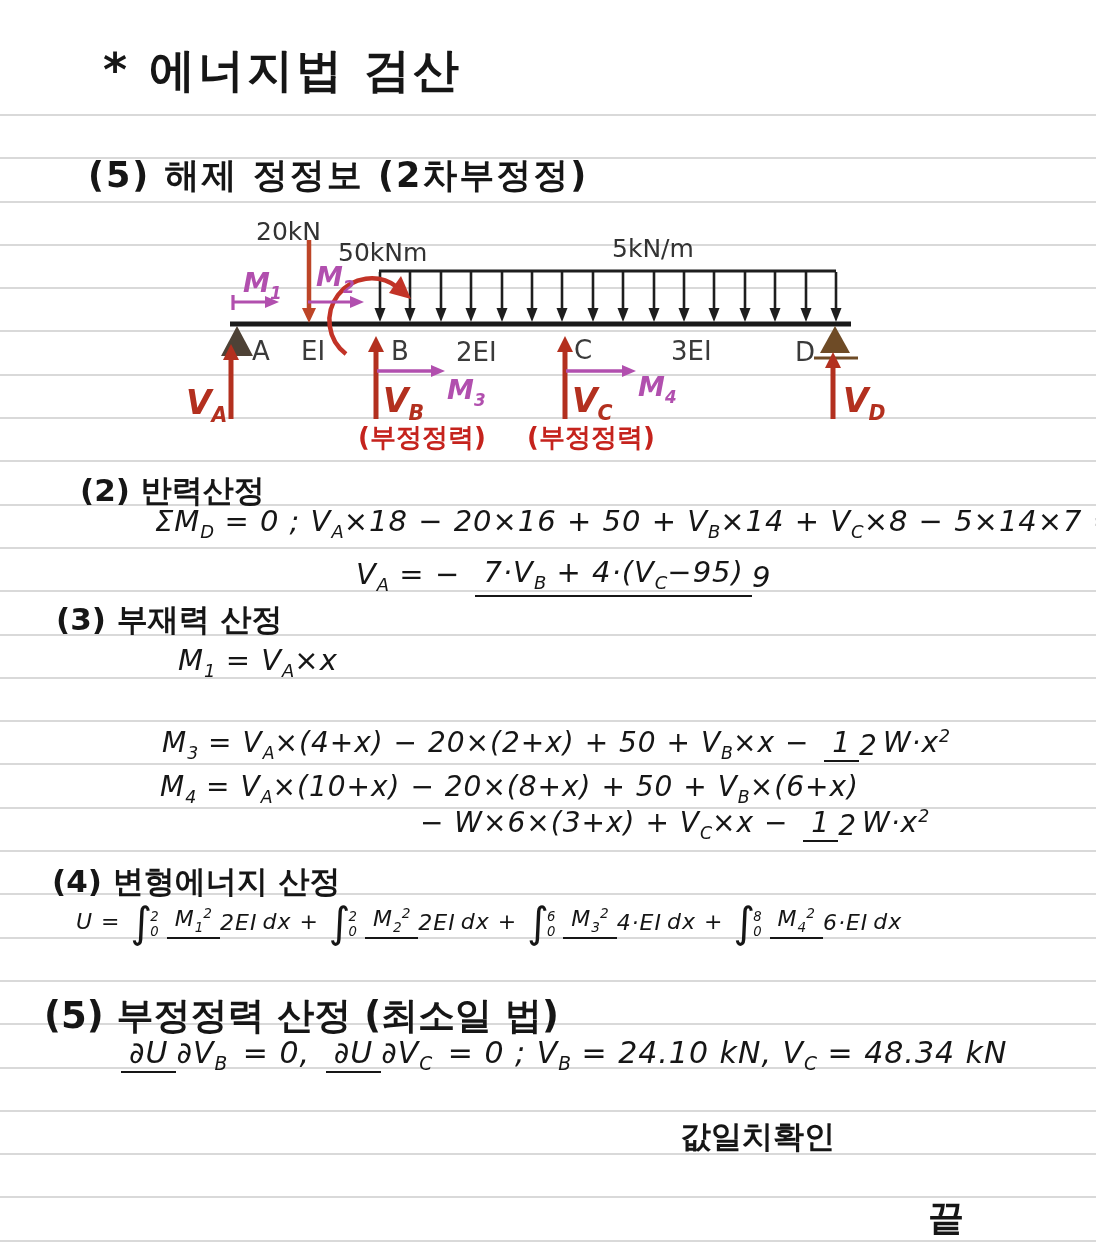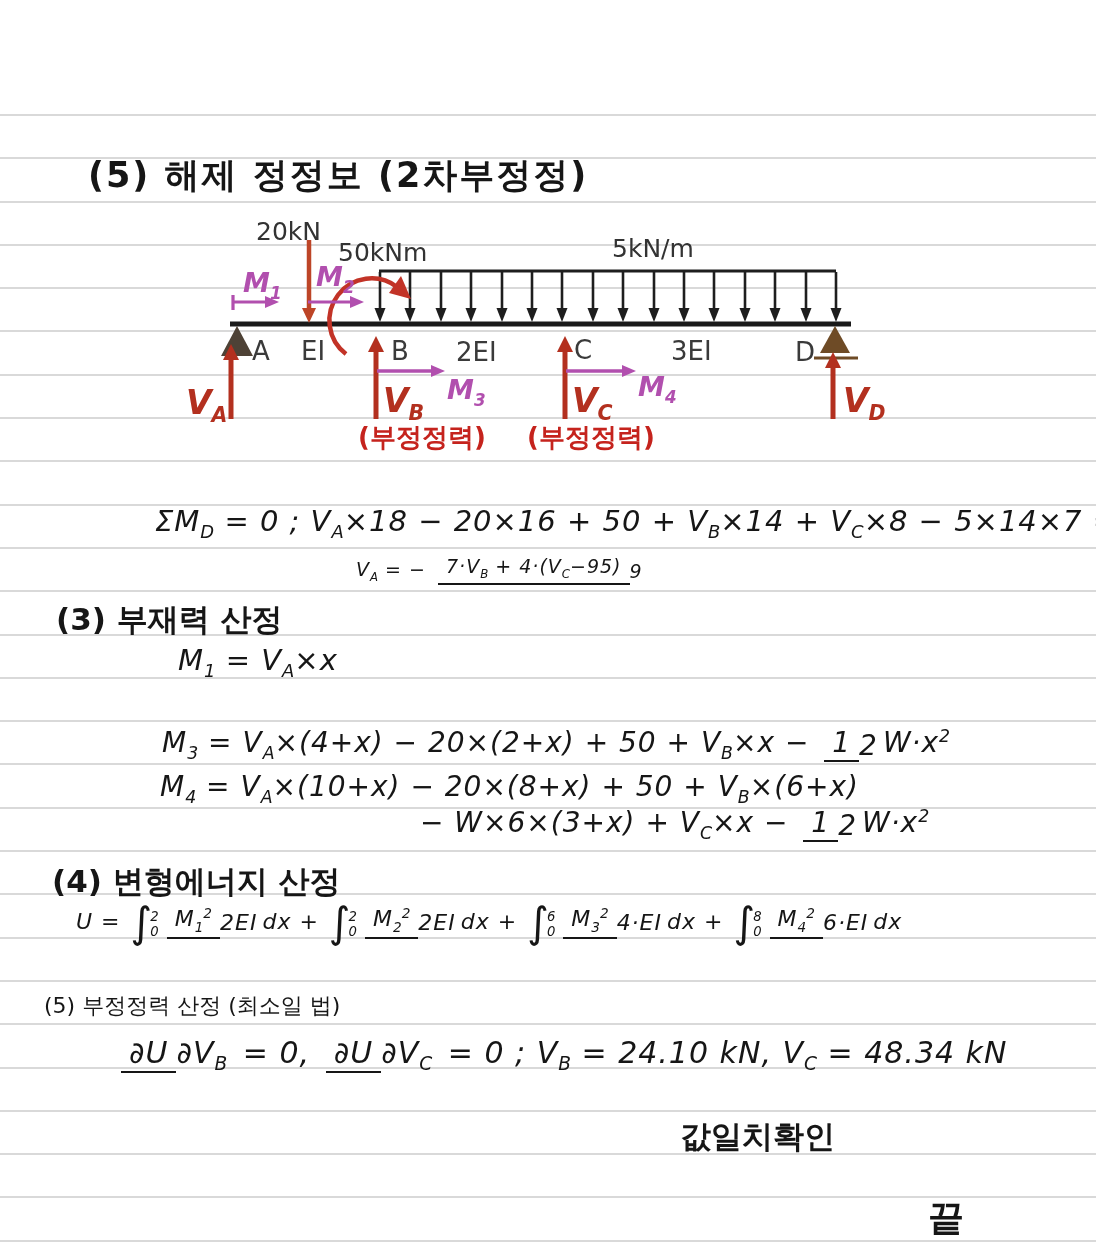--- a/index.html
+++ b/index.html
@@ -7,23 +7,23 @@
         font-family:"DejaVu Sans",sans-serif;color:#161616;}
   .rules{position:absolute;left:0;top:114px;width:1096px;height:1142px;
          background:repeating-linear-gradient(to bottom,#d9d9d9 0px,#d9d9d9 2px,transparent 2px,transparent 43.3px);}
   .hw{position:absolute;white-space:nowrap;color:#161616;}
   .math{font-style:italic;letter-spacing:1px;}
   .title{left:103px;top:40px;font-size:46px;font-weight:bold;letter-spacing:3px;}
   .h1{left:88px;top:152px;font-size:35px;font-weight:bold;letter-spacing:2px;}
   .h2{left:80px;top:470px;font-size:31px;font-weight:bold;}
   .h3{left:56px;top:599px;font-size:31px;font-weight:bold;}
   .h4{left:52px;top:861px;font-size:31px;font-weight:bold;}
-  .h5{left:44px;top:991px;font-size:22px;font-weight:normal;}
+  .h5{left:44px;top:991px;font-size:37px;font-weight:bold;}
   .eq-sum{left:155px;top:504px;font-size:29px;}
-  .eq-va{left:356px;top:556px;font-size:19px;}
+  .eq-va{left:356px;top:556px;font-size:29px;}
   .eq-m1{left:178px;top:643px;font-size:29px;}
   .eq-m2{left:172px;top:685px;font-size:29px;}
   .eq-m3{left:162px;top:726px;font-size:28px;}
   .eq-m4{left:160px;top:770px;font-size:28px;}
   .eq-m4b{left:420px;top:806px;font-size:28px;}
   .eq-u{left:76px;top:898px;font-size:22px;}
   .eq-5{left:116px;top:1034px;font-size:30px;}
   .check{left:680px;top:1116px;font-size:31px;font-weight:bold;}
   .endmark{left:928px;top:1194px;font-size:36px;font-weight:bold;}
   sub,sup{font-size:62%;letter-spacing:0;}
@@ -42,20 +42,21 @@
   .mlabel{font-size:27px;font-style:italic;fill:#b14fae;font-weight:bold;}
   .rednote{font-size:26px;fill:#c5231d;font-weight:bold;}
   .svg-sub{font-size:0.62em;}
 </style>
 </head>
 <body>
 
 <div class="page">
   <div class="rules"></div>
 
+  <div class="hw title">* 에너지법 검산</div>
   <div class="hw h1">(5) 해제 정정보 (2차부정정)</div>
 
   <svg width="1096" height="1260" viewBox="0 0 1096 1260" style="position:absolute;left:0;top:0;pointer-events:none;">
     <defs>
       <g id="dlarrow">
         <line x1="0" y1="272" x2="0" y2="309" stroke="#1e1e1e" stroke-width="2.6"></line>
         <polygon points="-5.5,308 5.5,308 0,322" fill="#1e1e1e"></polygon>
       </g>
     </defs>
 
@@ -152,20 +153,21 @@
     <g>
       <line x1="833" y1="419" x2="833" y2="362" stroke="#b3301f" stroke-width="5"></line>
       <polygon points="825,368 841,368 833,352" fill="#b3301f"></polygon>
     </g>
     <text class="rlabel" x="843" y="412"><tspan>V</tspan><tspan class="svg-sub" dy="8">D</tspan></text>
 
     <text class="rednote" x="358" y="446">(부정정력)</text>
     <text class="rednote" x="527" y="446">(부정정력)</text>
   </svg>
 
+  <div class="hw h2">(2) 반력산정</div>
   <div class="hw math eq-sum">ΣM<sub>D</sub> = 0 ;  V<sub>A</sub>×18 − 20×16 + 50 + V<sub>B</sub>×14 + V<sub>C</sub>×8 − 5×14×7 = 0</div>
   <div class="hw math eq-va">V<sub>A</sub> =  − <span class="frac">
         <span class="num">7·V<sub>B</sub> + 4·(V<sub>C</sub>−95)</span>
         <span class="den">9</span>
       </span></div>
 
   <div class="hw h3">(3) 부재력 산정</div>
   <div class="hw math eq-m1">M<sub>1</sub> = V<sub>A</sub>×x</div>
   <div class="hw math eq-m3">M<sub>3</sub> = V<sub>A</sub>×(4+x) − 20×(2+x) + 50 + V<sub>B</sub>×x − <span class="frac">
         <span class="num">1</span>

